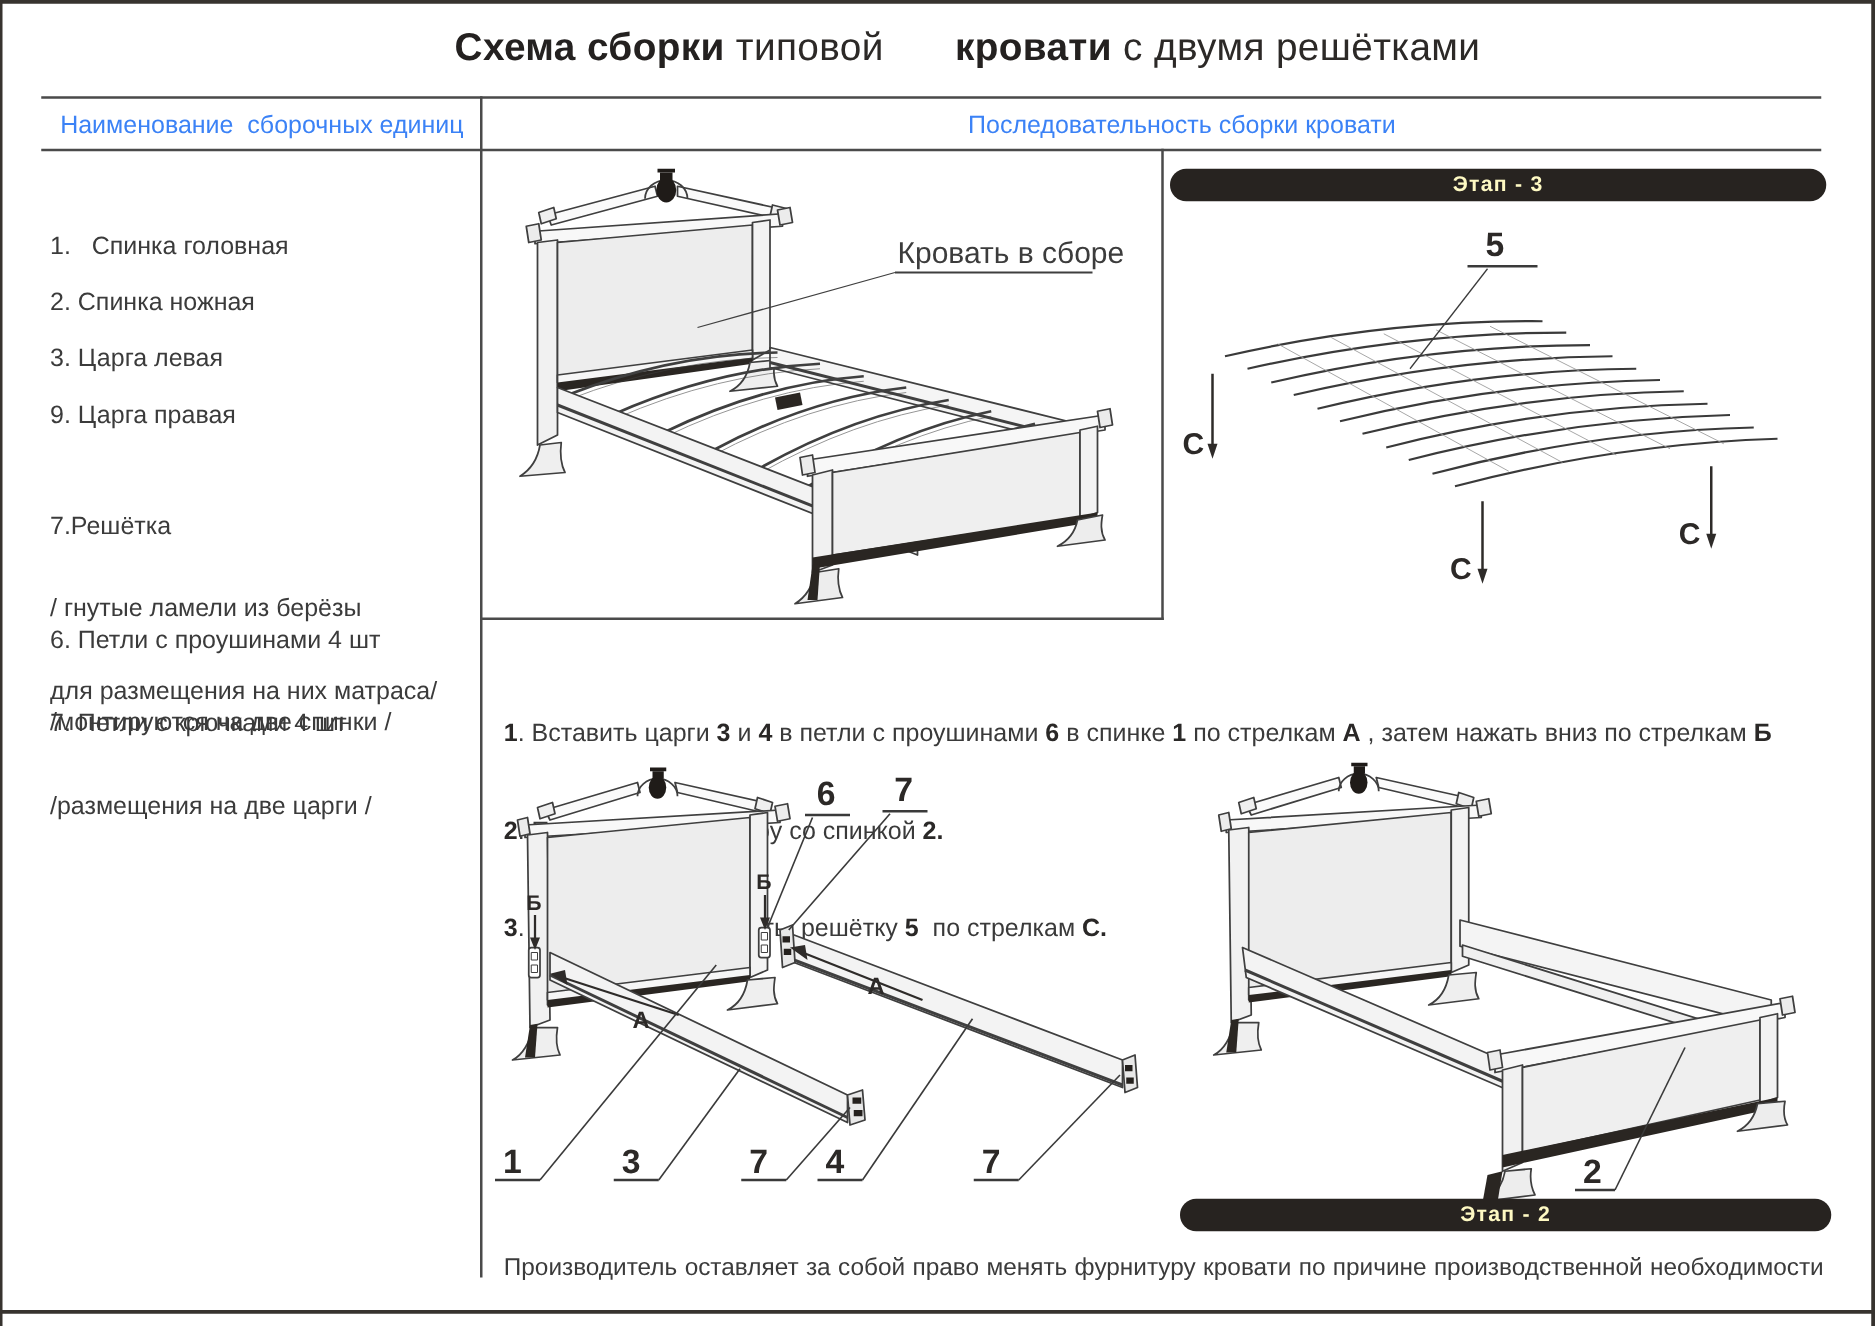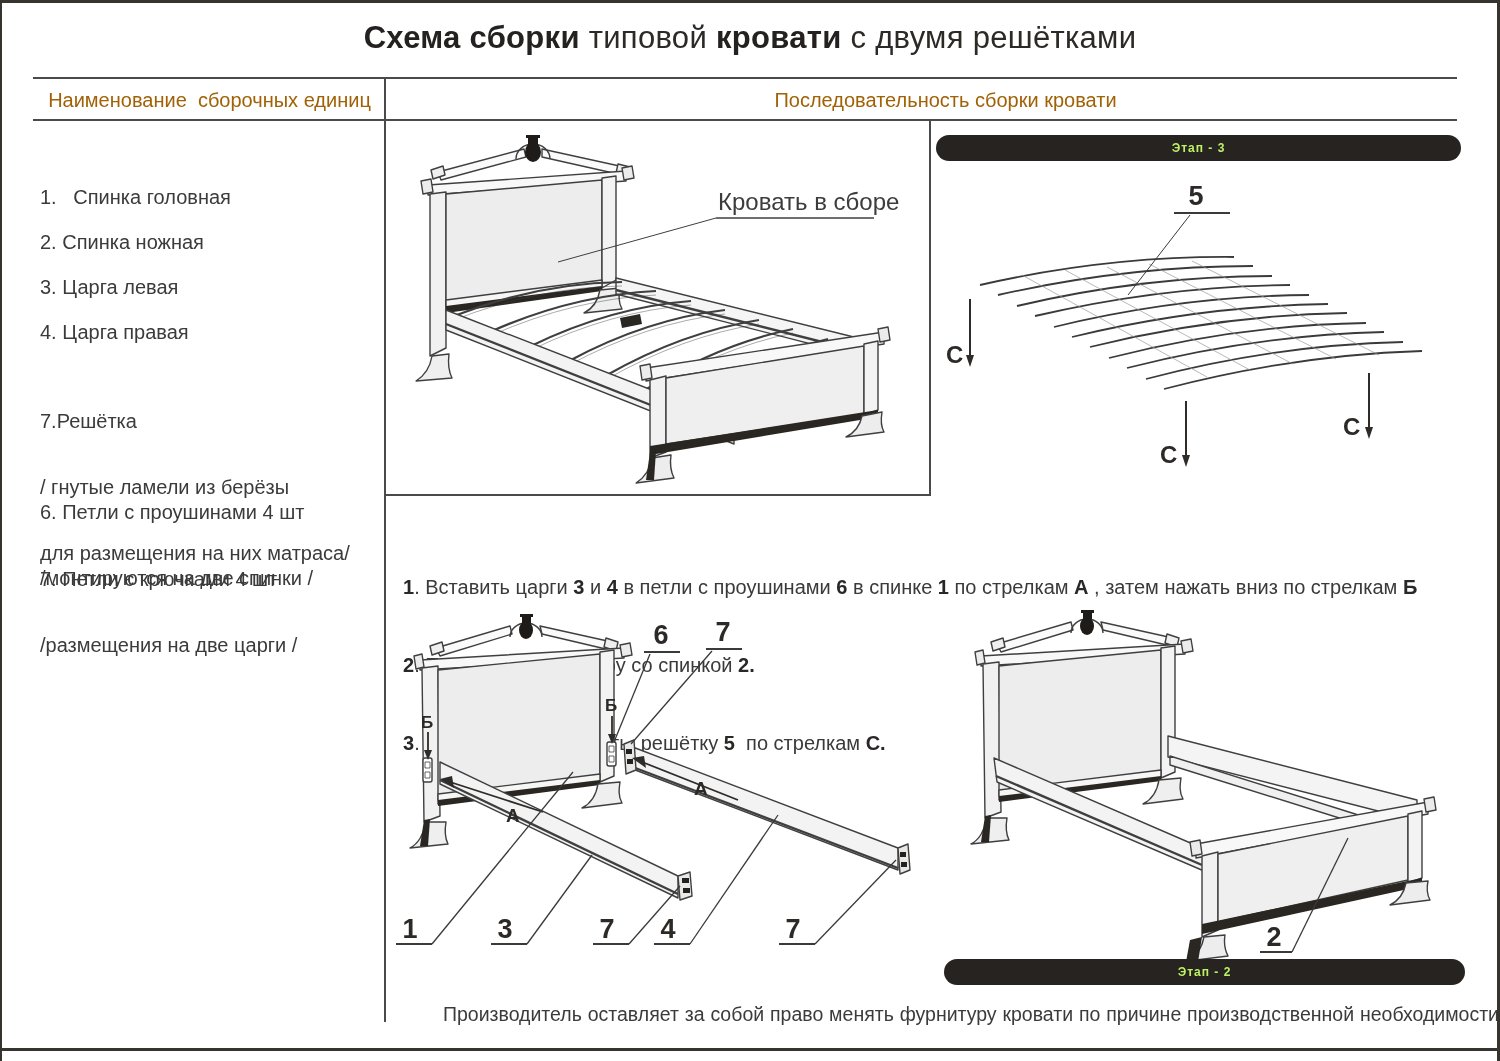--- a/index.html
+++ b/index.html
@@ -11,41 +11,41 @@
   .b-right{left:1497px;top:0;width:3px;height:1061px;background:#37332f;}
   .b-bottom{left:0;top:1048px;width:1500px;height:3px;background:#37332f;}
   .h-rule1{left:33px;top:77px;width:1424px;height:2px;}
   .h-rule2{left:33px;top:119px;width:1424px;height:2px;}
   .v-div1{left:384px;top:77px;width:2px;height:945px;}
   .v-div2{left:929px;top:119px;width:2px;height:377px;}
   .h-rule3{left:384px;top:494px;width:547px;height:2px;}
 
   .title{position:absolute;left:0;top:20px;width:1500px;text-align:center;
          font-size:31px;color:#2c2927;letter-spacing:.3px;white-space:pre-wrap;}
-  .title .b{font-weight:bold;color:#242120;}
-
-  .colh{position:absolute;top:89px;font-size:20px;color:#a16207;text-align:center;white-space:pre-wrap;}
+  .title .b{font-weight:bold;color:#242120;margin-left:48px;}
+
+  .colh{position:absolute;top:89px;font-size:20px;color:#3b82f6;text-align:center;white-space:pre-wrap;}
   .colh1{left:35px;width:349px;}
   .colh2{left:386px;width:1071px;margin-left:24px;}
 
   .part{position:absolute;left:40px;font-size:20px;line-height:22px;color:#3b3b3b;white-space:pre-wrap;}
 
   .instr{position:absolute;left:403px;top:522px;width:1095px;font-size:20px;
          line-height:26px;color:#3a3a3a;white-space:pre-wrap;}
   .instr .b{font-weight:bold;color:#2a2827;}
 
-  .banner{position:absolute;height:26px;background:#272320;border-radius:13px;color:#bef264;
-          font-size:12px;font-weight:bold;letter-spacing:1px;display:flex;align-items:center;
+  .banner{position:absolute;height:26px;background:#272320;border-radius:13px;color:#fef9c3;
+          font-size:17px;font-weight:bold;letter-spacing:1px;display:flex;align-items:center;
           justify-content:center;}
   .banner3{left:936px;top:135px;width:525px;}
   .banner1{left:401px;top:959px;width:528px;}
   .banner2{left:944px;top:959px;width:521px;}
 
   .footer{position:absolute;left:403px;top:1003px;width:1056px;font-size:19.5px;color:#3b3b3b;
-          text-align:justify;text-align-last:justify;margin-left:40px;}
+          text-align:justify;text-align-last:justify;}
 
   svg.draw{position:absolute;}
   svg .lbl{font-family:"Liberation Sans",sans-serif;font-weight:bold;fill:#2c2927;}
   svg .cap{font-family:"Liberation Sans",sans-serif;fill:#3c3c3c;}
 </style>
 </head>
 <body>
 
 <div class="page">
 
@@ -61,21 +61,21 @@
 
   <div class="title"><span class="b">Схема сборки</span><span> типовой </span><span class="b">кровати</span><span> с двумя решётками</span></div>
 
   <div class="colh colh1">Наименование  сборочных единиц</div>
   <div class="colh colh2">Последовательность сборки кровати</div>
 
   <div>
     <div class="part" style="top:186px"><div>1.   Спинка головная</div></div>
     <div class="part" style="top:231px"><div>2. Спинка ножная</div></div>
     <div class="part" style="top:276px"><div>3. Царга левая</div></div>
-    <div class="part" style="top:321px"><div>4. Царга правая</div></div>
+    <div class="part" style="top:321px"><div>9. Царга правая</div></div>
     <div class="part" style="top:366px">
       <div>7.Решётка</div>
       <div>/ гнутые ламели из берёзы</div>
       <div>для размещения на них матраса/</div>
     </div>
     <div class="part" style="top:457px">
       <div>6. Петли с проушинами 4 шт</div>
       <div>/монтируются на две спинки /</div>
     </div>
     <div class="part" style="top:524px">

